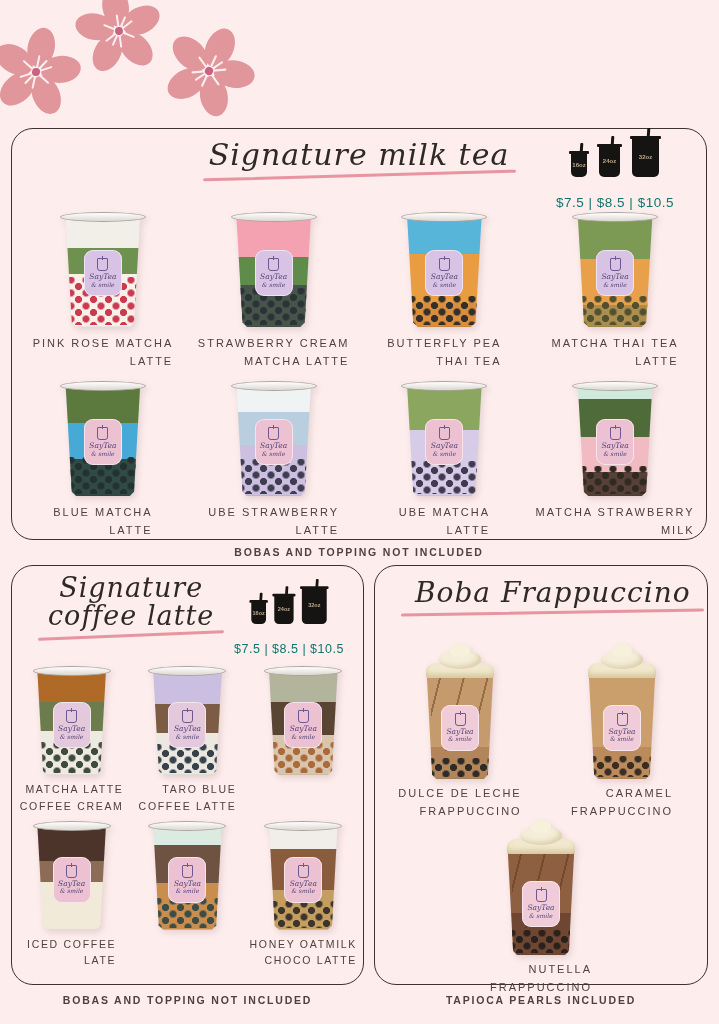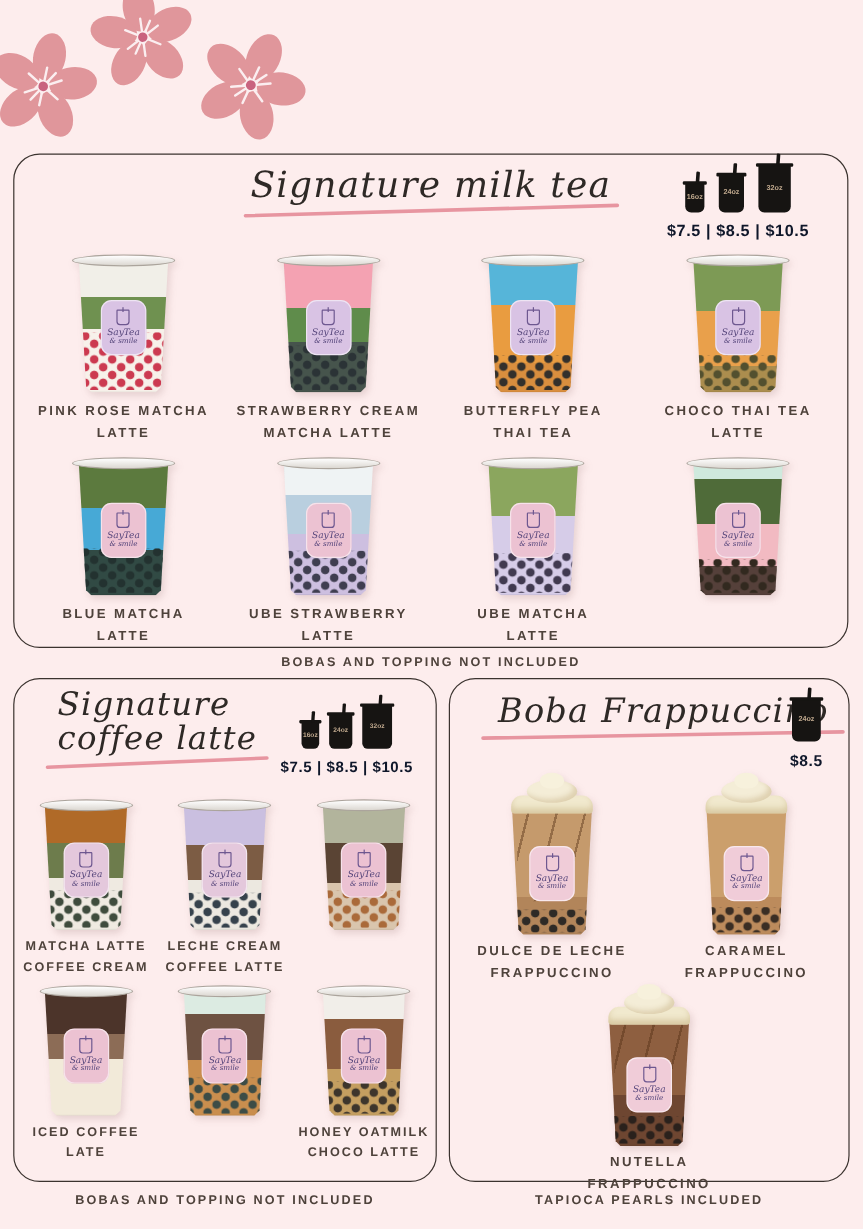--- a/index.html
+++ b/index.html
@@ -42,25 +42,25 @@
     display:flex;align-items:center;justify-content:center}
   .size-cup::before{content:"";position:absolute;top:-1px;left:-2px;right:-2px;height:3px;
     background:#161412;border-radius:1px}
   .size-cup::after{content:"";position:absolute;top:-9px;left:55%;width:3px;height:10px;
     background:#161412;border-radius:1px;transform:rotate(4deg)}
   .oz16{width:16px;height:25px}
   .oz24{width:21px;height:32px}
   .oz32{width:27px;height:40px}
   #box-frap .size-cup{width:24px;height:36px}
   .oz-label{font-size:6px;color:#bfa88d;font-weight:bold;letter-spacing:0}
-  .price{font-size:13.5px;font-weight:bold;color:#0f172a;letter-spacing:.5px;margin-top:8px}
+  .price{font-size:13.5px;font-weight:normal;color:#0f766e;letter-spacing:.5px;margin-top:18px}
 
   
   #box-coffee .hdr{height:86px;padding-top:8px}
-  #box-coffee .title-wrap{width:max-content;margin-left:36px;}
+  #box-coffee .title-wrap{width:max-content;margin-left:36px;text-align:center}
   #box-coffee .script-title{font-size:27px}
   #box-coffee .underline{width:112%;margin:3px -6% 0;transform:rotate(-2.4deg)}
   #box-coffee .sizes-block{top:16px;right:10px;width:128px}
   #box-coffee .sizes-row{gap:9px;height:42px;transform:scale(.92);transform-origin:bottom center}
   #box-coffee .price{font-size:12.5px}
 
   
   #box-frap .hdr{height:64px;padding-top:12px}
   #box-frap .title-wrap{width:max-content;margin-left:40px;text-align:center}
   #box-frap .script-title{font-size:28px}
@@ -113,22 +113,22 @@
 
   .cream{position:relative;width:72px;height:32px;margin-bottom:-5px;z-index:2}
   .c-base{position:absolute;bottom:0;left:2px;right:2px;height:15px;background:#f1e9ce;
     border-radius:9px 9px 3px 3px;box-shadow:inset 0 -4px 5px rgba(176,146,88,.38)}
   .c-mid{position:absolute;bottom:9px;left:15px;width:42px;height:19px;background:#f4edd7;
     border-radius:50%;box-shadow:inset -3px -3px 4px rgba(176,146,88,.3)}
   .c-top{position:absolute;bottom:21px;left:26px;width:20px;height:13px;background:#f7f1dc;
     border-radius:50% 50% 42% 42%}
 
   .drink-name{
-    margin-top:8px;font-size:11px;font-weight:bold;letter-spacing:2px;
-    color:#4e423b;text-align:center;white-space:pre-line;line-height:1.6;
+    margin-top:8px;font-size:11px;font-weight:normal;letter-spacing:2px;
+    color:#4e423b;text-align:right;white-space:pre-line;line-height:1.6;
   }
   #box-coffee .drink-name{font-size:10.5px;letter-spacing:1.7px;margin-top:6px}
   #box-frap .drink-name{margin-top:6px}
 
   .note{
     position:absolute;text-align:center;font-size:10.5px;font-weight:bold;
     letter-spacing:1.8px;color:#4e423b;
   }
   #note-milk{left:11px;top:546px;width:696px}
   #note-coffee{left:11px;top:994px;width:353px}
@@ -236,21 +236,21 @@
           <div class="lid"></div>
           <div class="cup-body" style="background: linear-gradient(rgb(125, 154, 85) 0%, rgb(125, 154, 85) 38%, rgb(233, 160, 75) 38%, rgb(233, 160, 75) 80%, rgb(171, 141, 78) 80%, rgb(171, 141, 78) 100%);">
             <div class="boba" style="height: 26%; background-image: radial-gradient(circle, rgb(83, 80, 47) 3.2px, transparent 3.9px), radial-gradient(circle, rgb(83, 80, 47) 3.2px, transparent 3.9px);"></div>
             <div class="brand-label" style="background: rgb(217, 195, 228);">
               <div class="bl-cup"></div>
               <div class="bl1">SayTea</div>
               <div class="bl2">&amp; smile</div>
             </div>
           </div>
         </div>
-        <div class="drink-name">CHOCO THAI TEA
+        <div class="drink-name">MATCHA THAI TEA
 LATTE</div>
       </div>
       <div class="drink-card">
         <div class="cup">
           <div class="lid"></div>
           <div class="cup-body" style="background: linear-gradient(rgb(92, 122, 62) 0%, rgb(92, 122, 62) 34%, rgb(71, 169, 214) 34%, rgb(71, 169, 214) 66%, rgb(49, 74, 68) 66%, rgb(49, 74, 68) 100%);">
             <div class="boba" style="height: 34%; background-image: radial-gradient(circle, rgb(35, 50, 48) 3.2px, transparent 3.9px), radial-gradient(circle, rgb(35, 50, 48) 3.2px, transparent 3.9px);"></div>
             <div class="brand-label" style="background: rgb(236, 194, 210);">
               <div class="bl-cup"></div>
               <div class="bl1">SayTea</div>
@@ -296,20 +296,22 @@
           <div class="lid"></div>
           <div class="cup-body" style="background: linear-gradient(rgb(207, 233, 221) 0%, rgb(207, 233, 221) 12%, rgb(79, 107, 57) 12%, rgb(79, 107, 57) 46%, rgb(242, 186, 194) 46%, rgb(242, 186, 194) 78%, rgb(85, 64, 58) 78%, rgb(85, 64, 58) 100%);">
             <div class="boba" style="height: 26%; background-image: radial-gradient(circle, rgb(50, 41, 31) 3.2px, transparent 3.9px), radial-gradient(circle, rgb(50, 41, 31) 3.2px, transparent 3.9px);"></div>
             <div class="brand-label" style="background: rgb(236, 194, 210);">
               <div class="bl-cup"></div>
               <div class="bl1">SayTea</div>
               <div class="bl2">&amp; smile</div>
             </div>
           </div>
         </div>
+        <div class="drink-name">MATCHA STRAWBERRY
+MILK</div>
       </div>
     </div>
 </section>
 <div class="note" id="note-milk">BOBAS AND TOPPING NOT INCLUDED</div>
 
 <section class="box" id="box-coffee">
   <div class="hdr">
     <div class="title-wrap">
       <h2 class="script-title">Signature</h2>
       <h2 class="script-title">coffee latte</h2>
@@ -351,21 +353,21 @@
           <div class="lid"></div>
           <div class="cup-body" style="background: linear-gradient(rgb(202, 191, 224) 0%, rgb(202, 191, 224) 32%, rgb(124, 92, 68) 32%, rgb(124, 92, 68) 60%, rgb(236, 232, 224) 60%, rgb(236, 232, 224) 100%);">
             <div class="boba" style="height: 28%; background-image: radial-gradient(circle, rgb(54, 66, 76) 3.2px, transparent 3.9px), radial-gradient(circle, rgb(54, 66, 76) 3.2px, transparent 3.9px);"></div>
             <div class="brand-label" style="background: rgb(228, 200, 220);">
               <div class="bl-cup"></div>
               <div class="bl1">SayTea</div>
               <div class="bl2">&amp; smile</div>
             </div>
           </div>
         </div>
-        <div class="drink-name">LECHE CREAM
+        <div class="drink-name">TARO BLUE
 COFFEE LATTE</div>
       </div>
       <div class="drink-card">
         <div class="cup">
           <div class="lid"></div>
           <div class="cup-body" style="background: linear-gradient(rgb(178, 180, 156) 0%, rgb(178, 180, 156) 30%, rgb(90, 68, 52) 30%, rgb(90, 68, 52) 62%, rgb(217, 197, 173) 62%, rgb(217, 197, 173) 100%);">
             <div class="boba" style="height: 30%; background-image: radial-gradient(circle, rgb(170, 106, 58) 3.2px, transparent 3.9px), radial-gradient(circle, rgb(170, 106, 58) 3.2px, transparent 3.9px);"></div>
             <div class="brand-label" style="background: rgb(236, 194, 210);">
               <div class="bl-cup"></div>
               <div class="bl1">SayTea</div>
@@ -419,28 +421,20 @@
     </div>
 </section>
 <div class="note" id="note-coffee">BOBAS AND TOPPING NOT INCLUDED</div>
 
 <section class="box" id="box-frap">
   <div class="hdr">
     <div class="title-wrap">
       <h2 class="script-title">Boba Frappuccino</h2>
       <div class="underline"></div>
     </div>
-    <div class="sizes-block">
-      <div class="sizes-row">
-          <div class="size-cup oz24">
-            <span class="oz-label">24oz</span>
-          </div>
-        </div>
-      <div class="price">$8.5</div>
-    </div>
   </div>
   <div class="grid">
       <div class="drink-card">
         <div class="cup">
           <div class="cream">
             <div class="c-base"></div>
             <div class="c-mid"></div>
             <div class="c-top"></div>
           </div>
           <div class="cup-body" style="background: linear-gradient(rgb(197, 154, 108) 0%, rgb(197, 154, 108) 70%, rgb(178, 133, 90) 70%, rgb(178, 133, 90) 100%);">

